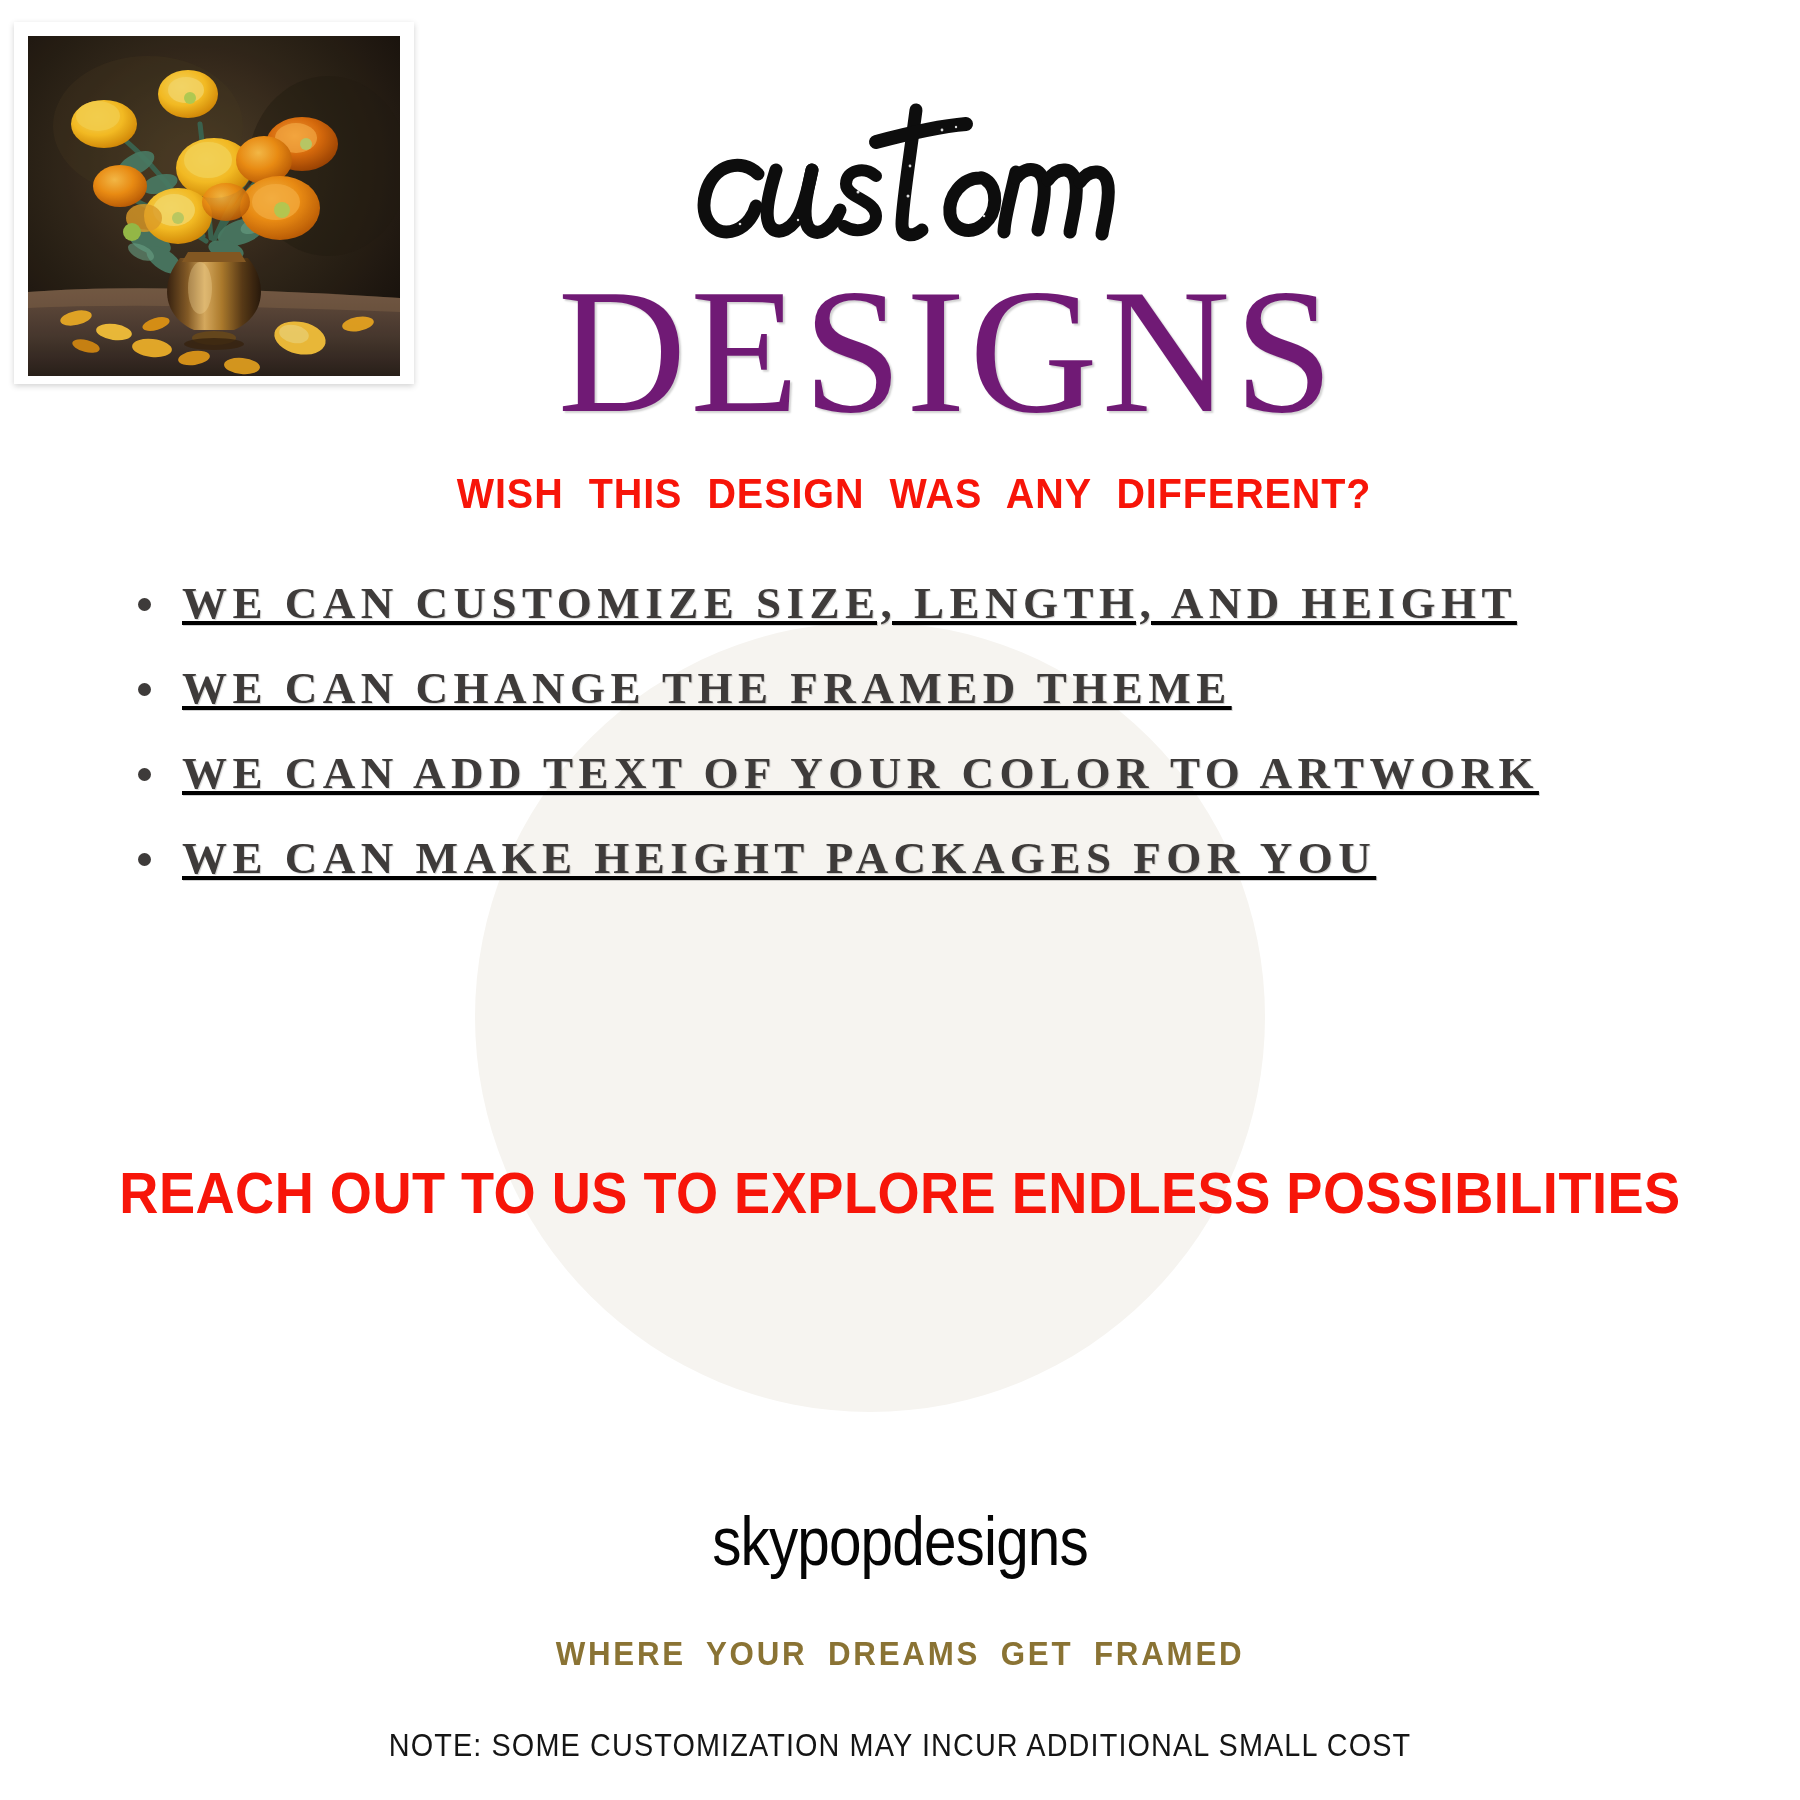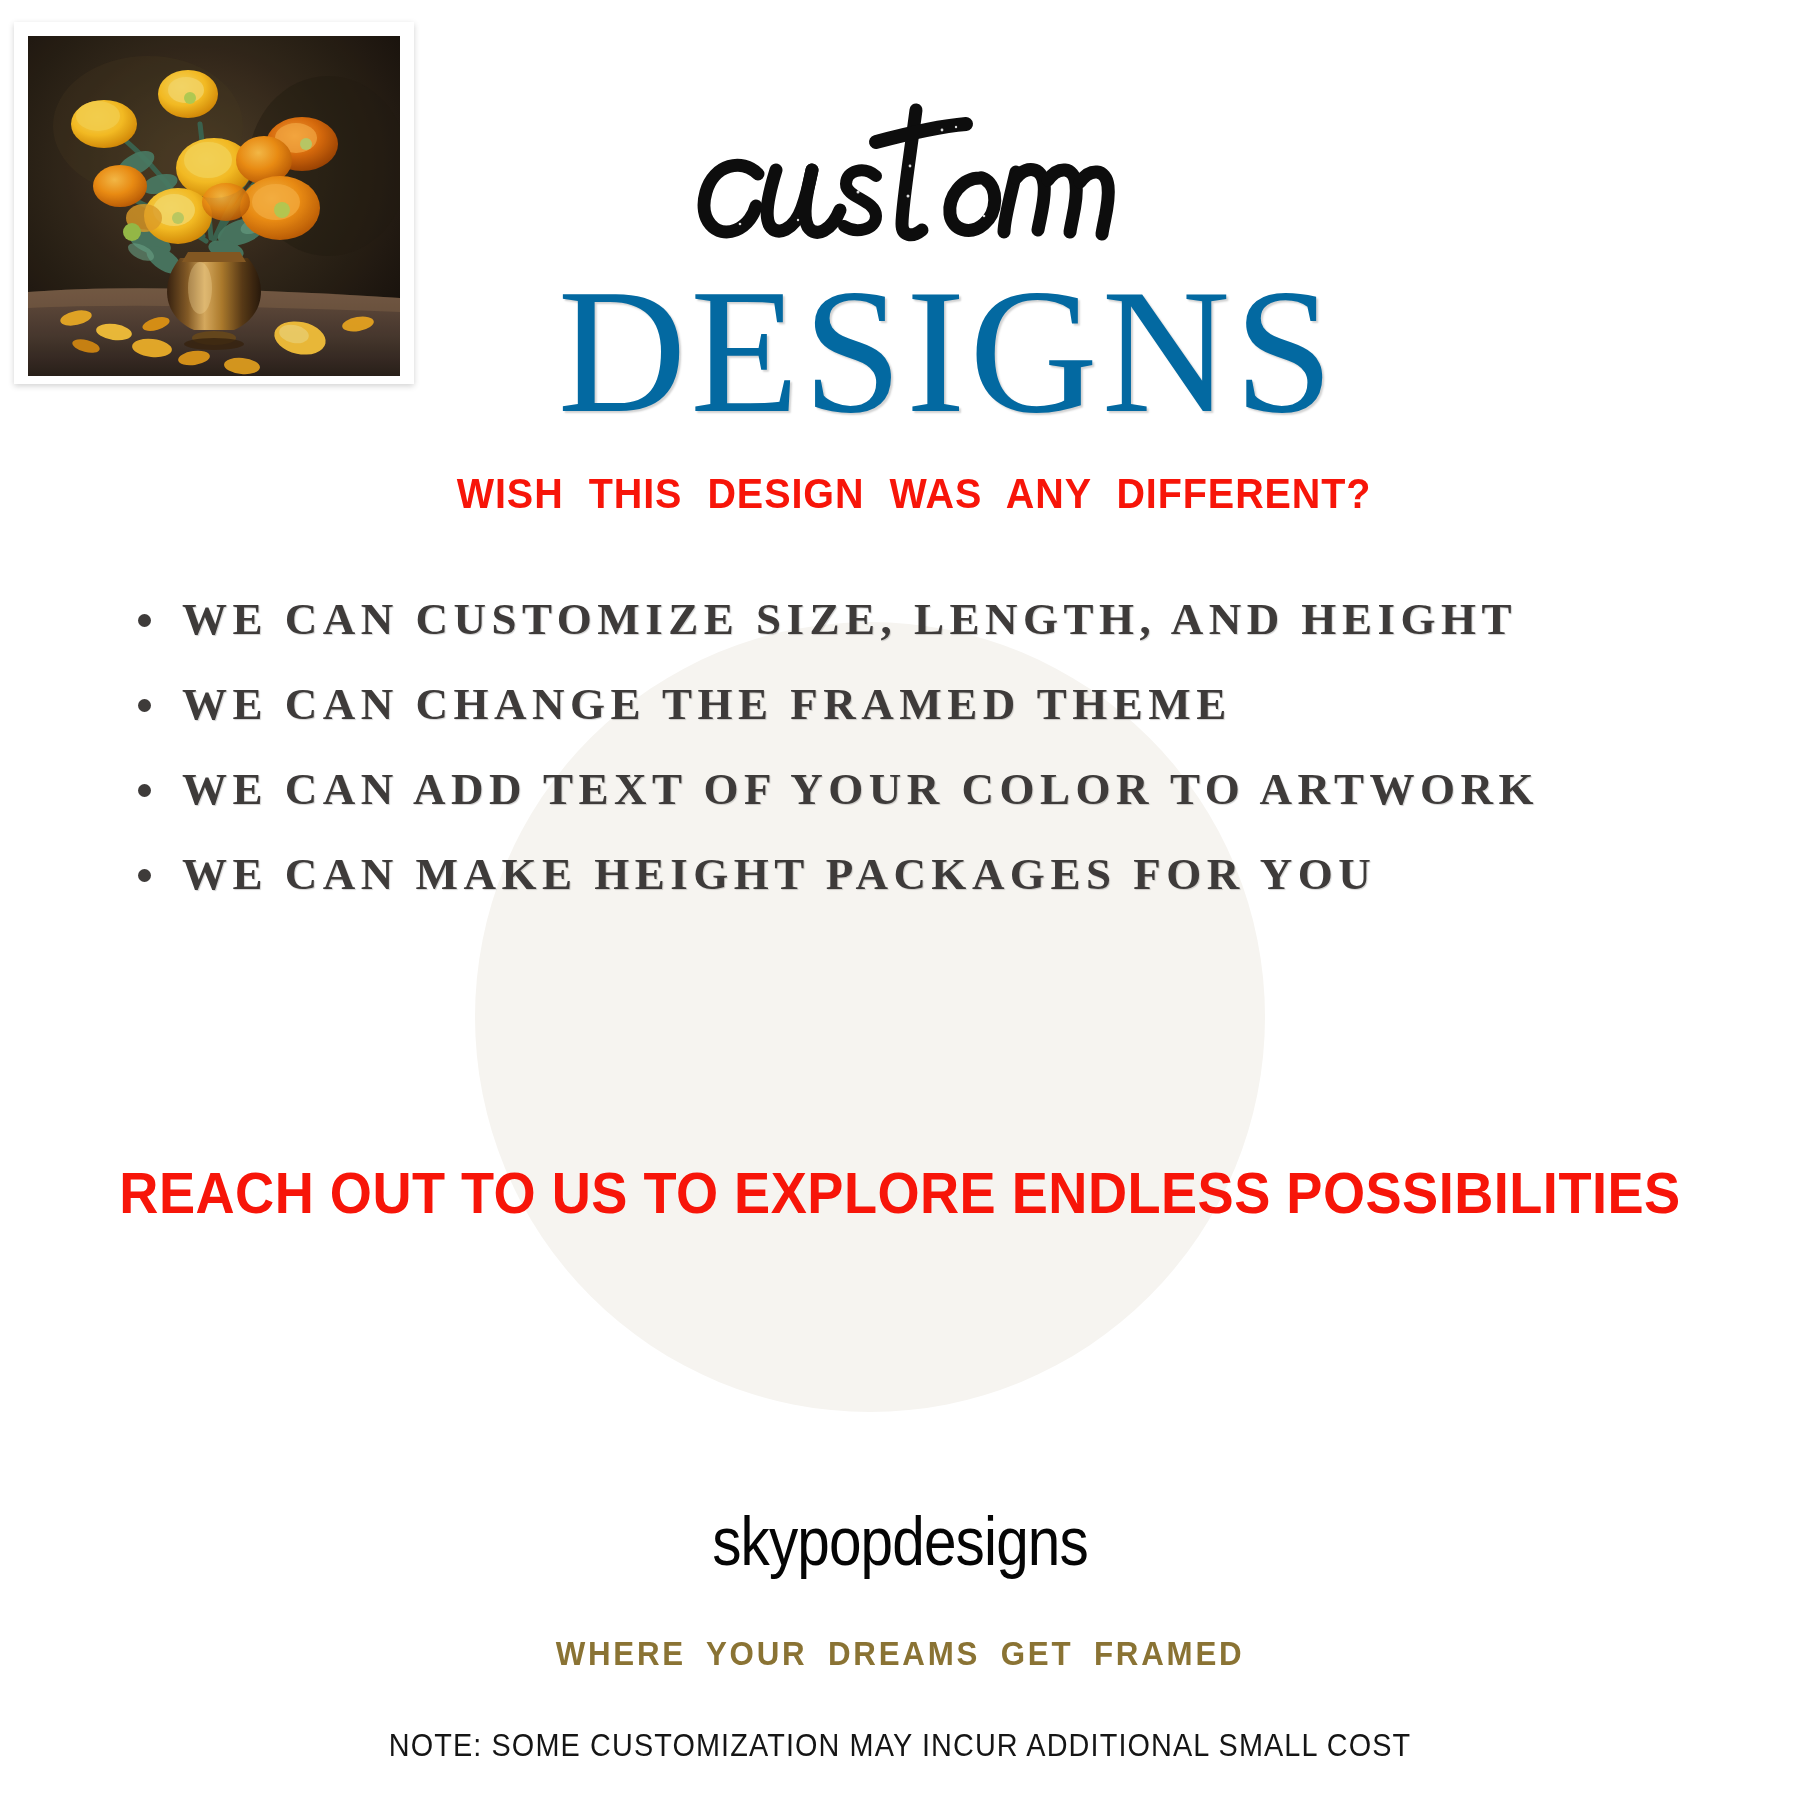--- a/index.html
+++ b/index.html
@@ -53,21 +53,21 @@
 
   #designs-title {
     position:absolute;
     left:0; right:0; top:262px;
     text-align:center;
     padding-left:95px;
     font-family:"Liberation Serif", serif;
     font-size:178px;
     line-height:1;
     font-weight:400;
-    color:#0369a1;
+    color:#701a75;
     letter-spacing:4px;
     text-shadow:2px 2px 2px rgba(0,0,0,0.18);
   }
 
   #wish-line {
     position:absolute;
     left:0; right:0; top:470px;
     text-align:center;
     padding-left:30px;
     font-family:"Liberation Sans Narrow","Liberation Sans", sans-serif;
@@ -75,23 +75,24 @@
     font-weight:700;
     letter-spacing:1px;
     word-spacing:14px;
     color:#f71509;
     transform:scaleX(0.94);
   }
 
   
   #feature-list {
     position:absolute;
-    left:130px; top:577px;
+    left:130px; top:561px;
     width:1560px;
     list-style:none;
+    text-decoration:underline;
   }
   #feature-list li {
     position:relative;
     font-family:"Liberation Serif", serif;
     font-size:45px;
     font-weight:700;
     color:#3e3b3a;
     letter-spacing:5.5px;
     height:85px;
     line-height:85px;

